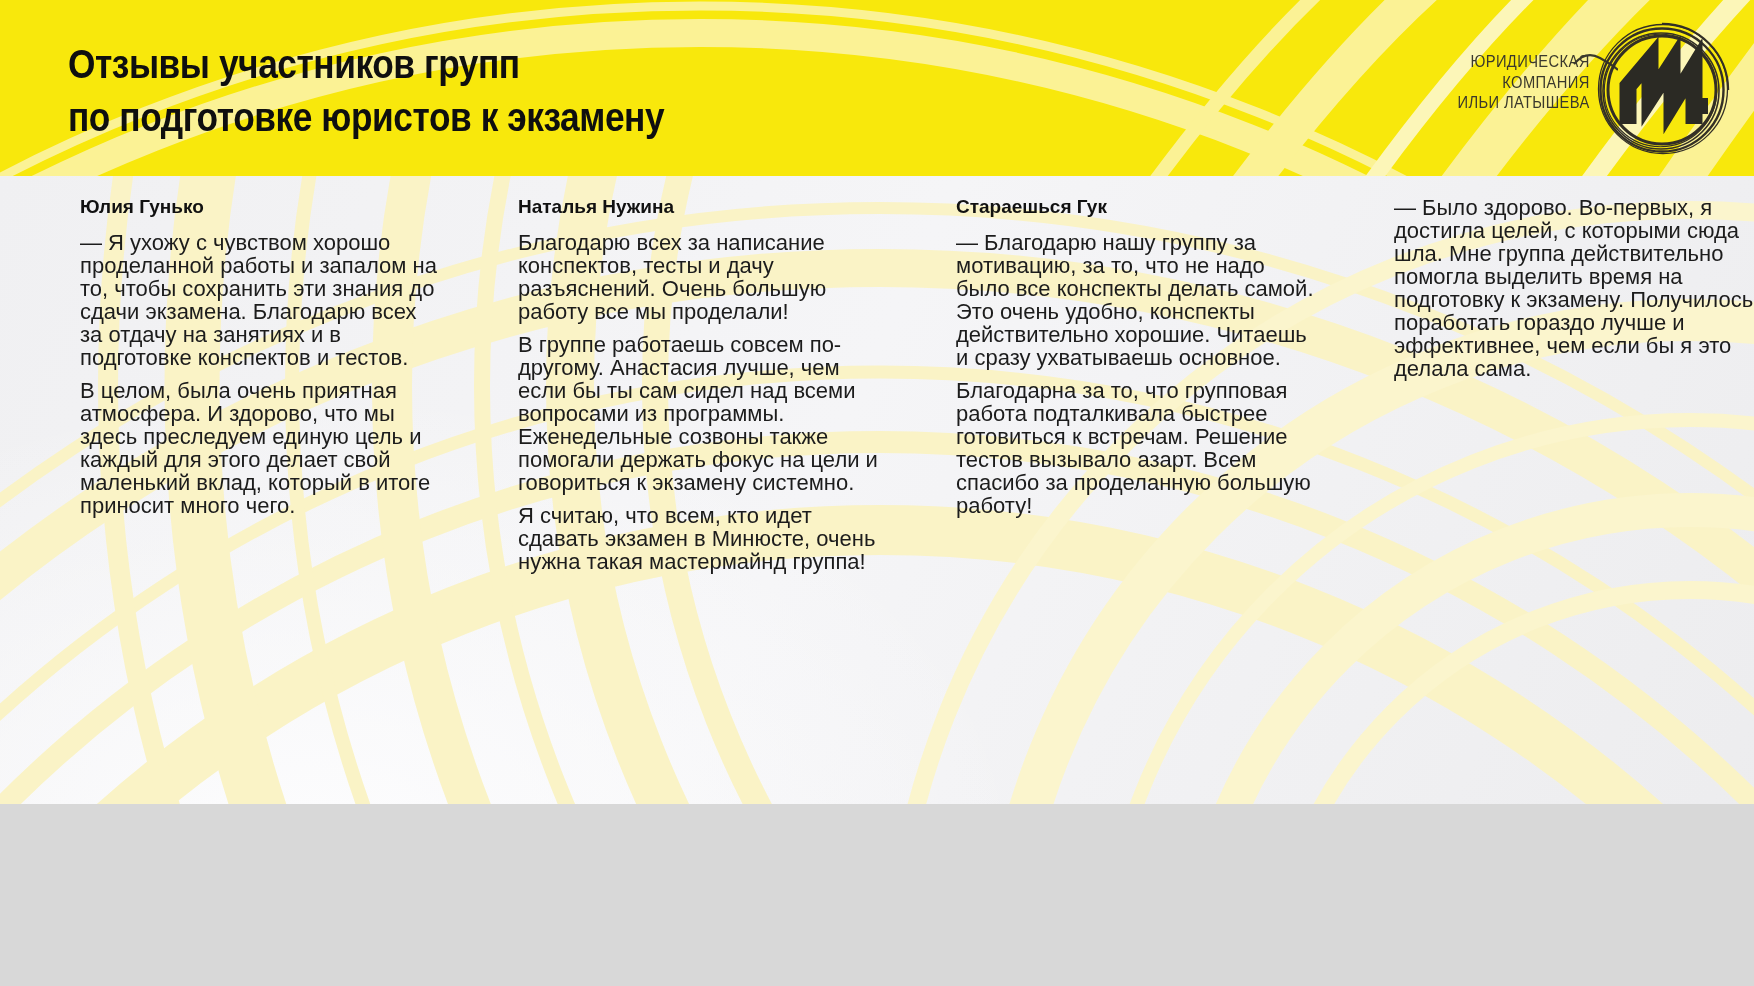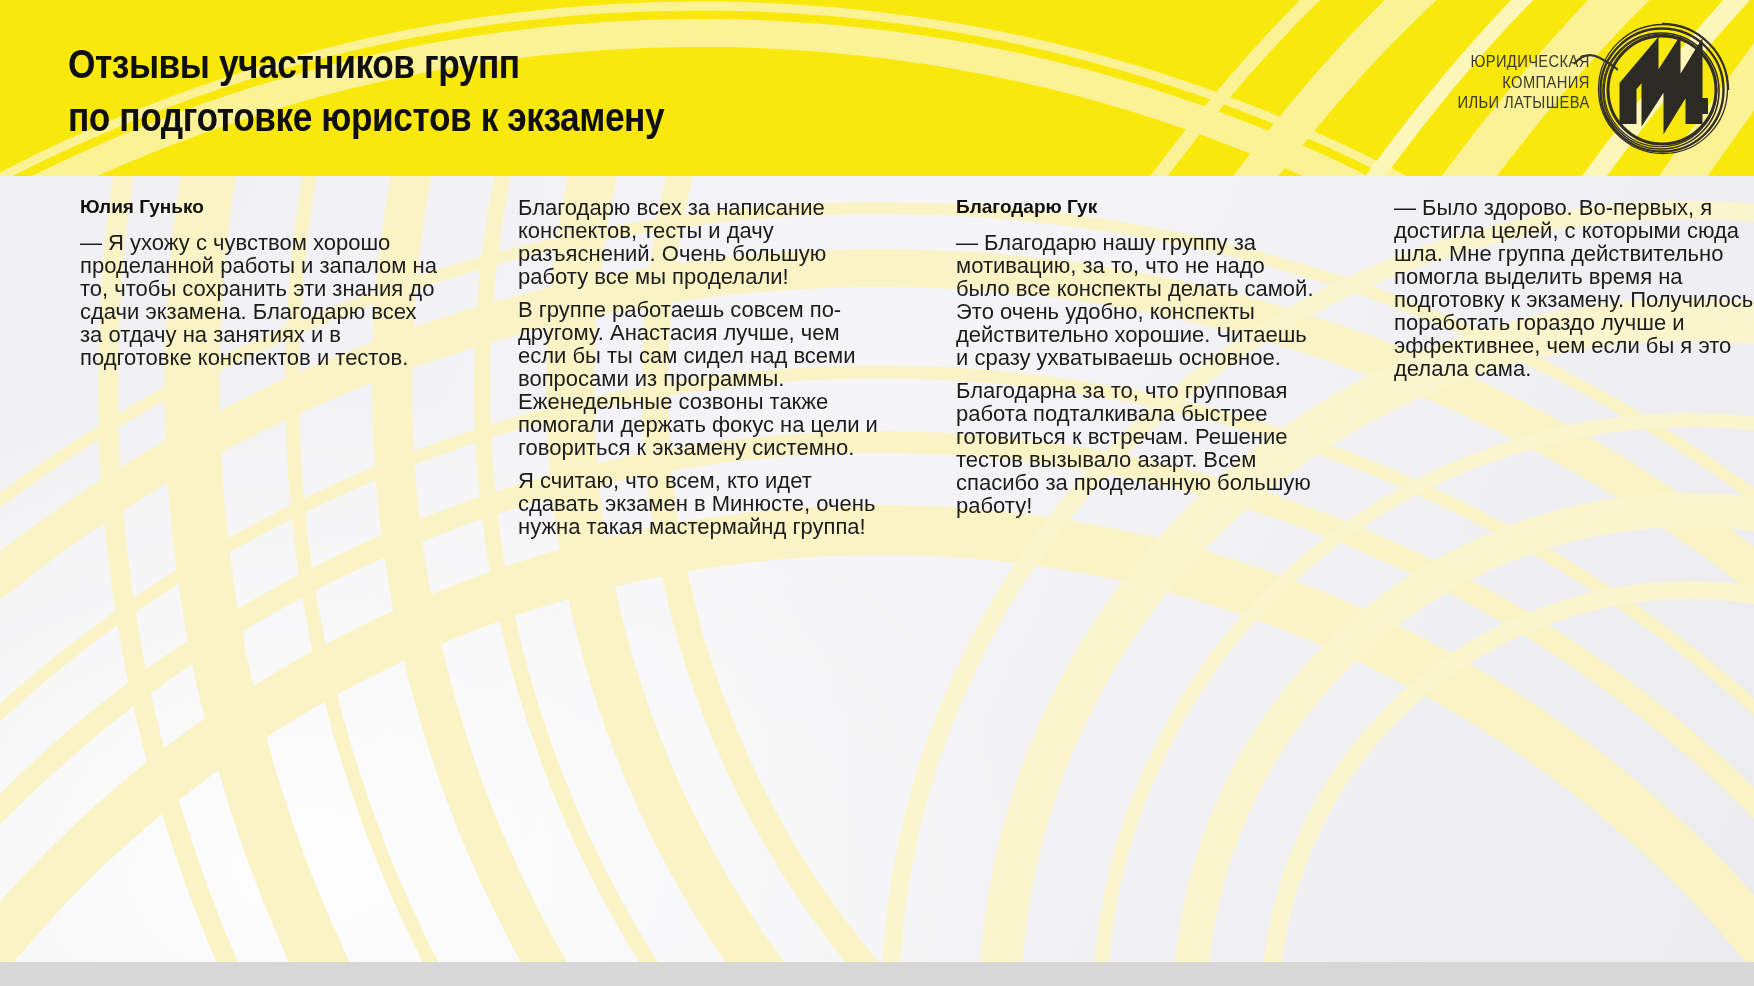--- a/index.html
+++ b/index.html
@@ -1,18 +1,18 @@
 <!DOCTYPE html>
 <html lang="ru"><head>
 <meta charset="utf-8">
 <style>
   html,body{margin:0;padding:0;background:#d8d8d8;}
   .slide{
     position:relative;
-    width:1754px;height:962px;
+    width:1754px;height:804px;
     overflow:hidden;
     font-family:"Liberation Sans","DejaVu Sans",sans-serif;
     color:#1a1a1a;
     background:#efeff1;
   }
   
   .header{
     position:absolute;left:0;top:0;width:1754px;height:176px;
     background:#f8e80c;
     z-index:2;
@@ -142,30 +142,32 @@
         <circle cx="1560" cy="210" r="1368" stroke-width="55"></circle>
         <circle cx="1560" cy="210" r="1452" stroke-width="20"></circle>
       </g>
     </svg>
 
     <div class="testimonials">
 
       <section class="col">
         <h2 class="name">Юлия Гунько</h2>
         <p>— Я ухожу с чувством хорошо проделанной работы и запалом на то, чтобы сохранить эти знания до сдачи экзамена. Благодарю всех за отдачу на занятиях и в подготовке конспектов и тестов.</p>
+        <p>В целом, была очень приятная атмосфера. И здорово, что мы здесь преследуем единую цель и каждый для этого делает свой маленький вклад, который в итоге приносит много чего.</p>
       </section>
 
       <section class="col">
+        <h2 class="name">Наталья Нужина</h2>
         <p>Благодарю всех за написание конспектов, тесты и дачу разъяснений. Очень большую работу все мы проделали!</p>
         <p>В группе работаешь совсем по-другому. Анастасия лучше, чем если бы ты сам сидел над всеми вопросами из программы. Еженедельные созвоны также помогали держать фокус на цели и говориться к экзамену системно.</p>
         <p>Я считаю, что всем, кто идет сдавать экзамен в Минюсте, очень нужна такая мастермайнд группа!</p>
       </section>
 
       <section class="col">
-        <h2 class="name">Благодарю Гук</h2>
+        <h2 class="name">Стараешься Гук</h2>
         <p>— Благодарю нашу группу за мотивацию, за то, что не надо было все конспекты делать самой. Это очень удобно, конспекты действительно хорошие. Читаешь и сразу ухватываешь основное.</p>
         <p>Благодарна за то, что групповая работа подталкивала быстрее готовиться к встречам. Решение тестов вызывало азарт. Всем спасибо за проделанную большую работу!</p>
       </section>
 
       <section class="col">
         <p>— Было здорово. Во-первых, я достигла целей, с которыми сюда шла. Мне группа действительно помогла выделить время на подготовку к экзамену. Получилось поработать гораздо лучше и эффективнее, чем если бы я это делала сама.</p>
       </section>
 
     </div>
   </div>

